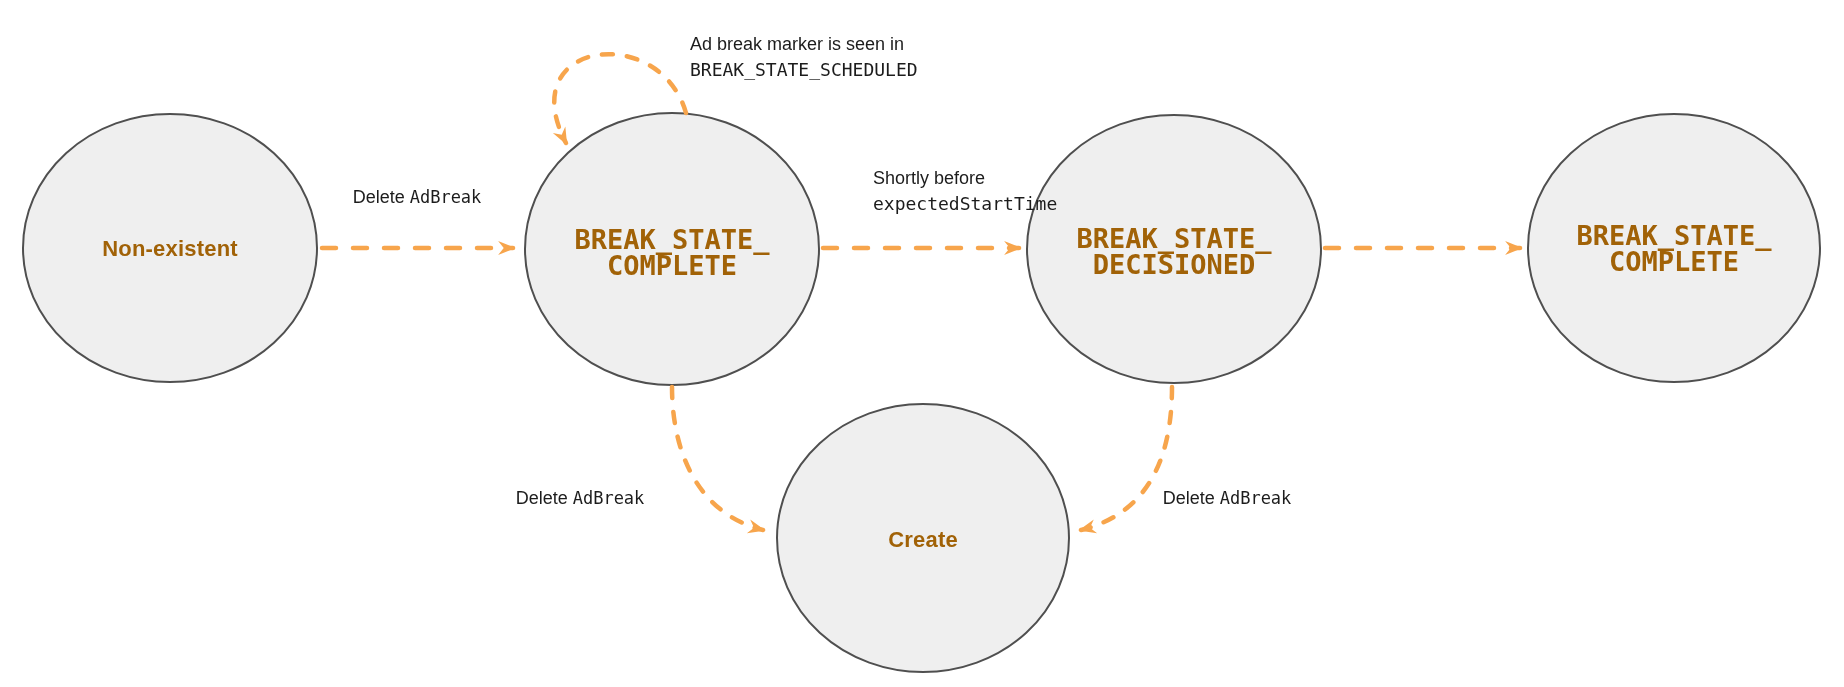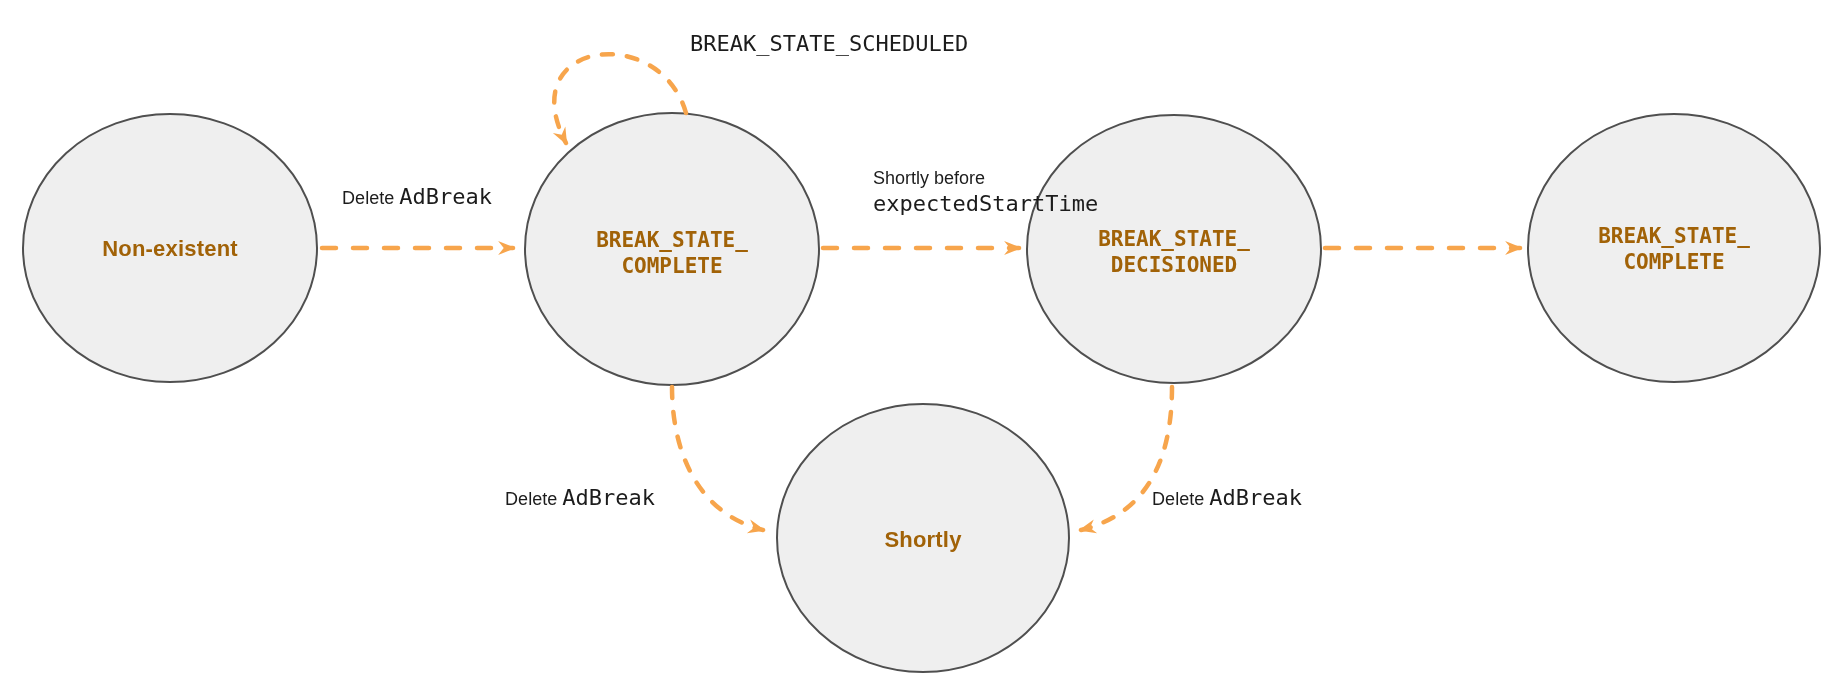--- a/index.html
+++ b/index.html
@@ -32,35 +32,35 @@
   .node-label {
     position: absolute;
     transform: translate(-50%, -50%);
     text-align: center;
     color: #a16207;
     white-space: nowrap;
   }
   .node-label.sans { font: bold 22px "Liberation Sans", sans-serif; letter-spacing: 0.2px; }
   .node-label.mono-label {
     font-family: "DejaVu Sans Mono", monospace;
-    font-size: 21px;
+    font-size: 27px;
     font-weight: bold;
     line-height: 26px;
   }
 
   .edge-label {
     position: absolute;
     font-size: 18px;
     line-height: 25px;
     color: var(--text);
   }
   .edge-label.centered { transform: translate(-50%, -50%); white-space: nowrap; }
-  .mono { font-family: "DejaVu Sans Mono", monospace; font-size: 22px; }
+  .mono { font-family: "DejaVu Sans Mono", monospace; font-size: 17px; }
   .lbl-line { display: block; white-space: nowrap; }
-  .lbl-line.mono { font-size: 22px; }
+  .lbl-line.mono { font-size: 18px; }
   #edge-label-self-loop { line-height: 26px; }
 </style>
 </head>
 <body>
 
 <div id="canvas">
 
   <svg id="diagram-svg" width="1844" height="687" viewBox="0 0 1844 687">
     <defs>
       <marker id="ah" viewBox="0 0 12 10" refX="10" refY="5" markerWidth="20" markerHeight="16" orient="auto" markerUnits="userSpaceOnUse">
@@ -92,27 +92,28 @@
   <div class="node-label mono-label" style="left:1174px; top:252px;">
     <span class="lbl-line">BREAK_STATE_</span>
     <span class="lbl-line">DECISIONED</span>
   </div>
 
   <div class="node-label mono-label" style="left:1674px; top:249px;">
     <span class="lbl-line">BREAK_STATE_</span>
     <span class="lbl-line">COMPLETE</span>
   </div>
 
-  <div class="node-label sans" style="left:923px; top:540px;">Shortly</div>
+  <div class="node-label sans" style="left:923px; top:540px;">Create</div>
 
   <div class="edge-label centered" style="left:417px; top:197px;">
     <span>Delete </span><span class="mono">AdBreak</span>
   </div>
 
   <div class="edge-label" id="edge-label-self-loop" style="left:690px; top:31px;">
+    <span class="lbl-line">Ad break marker is seen in</span>
     <span class="lbl-line mono">BREAK_STATE_SCHEDULED</span>
   </div>
 
   <div class="edge-label" style="left:873px; top:166px;">
     <span class="lbl-line">Shortly before</span>
     <span class="lbl-line mono">expectedStartTime</span>
   </div>
 
 
   <div class="edge-label centered" style="left:580px; top:498px;">

